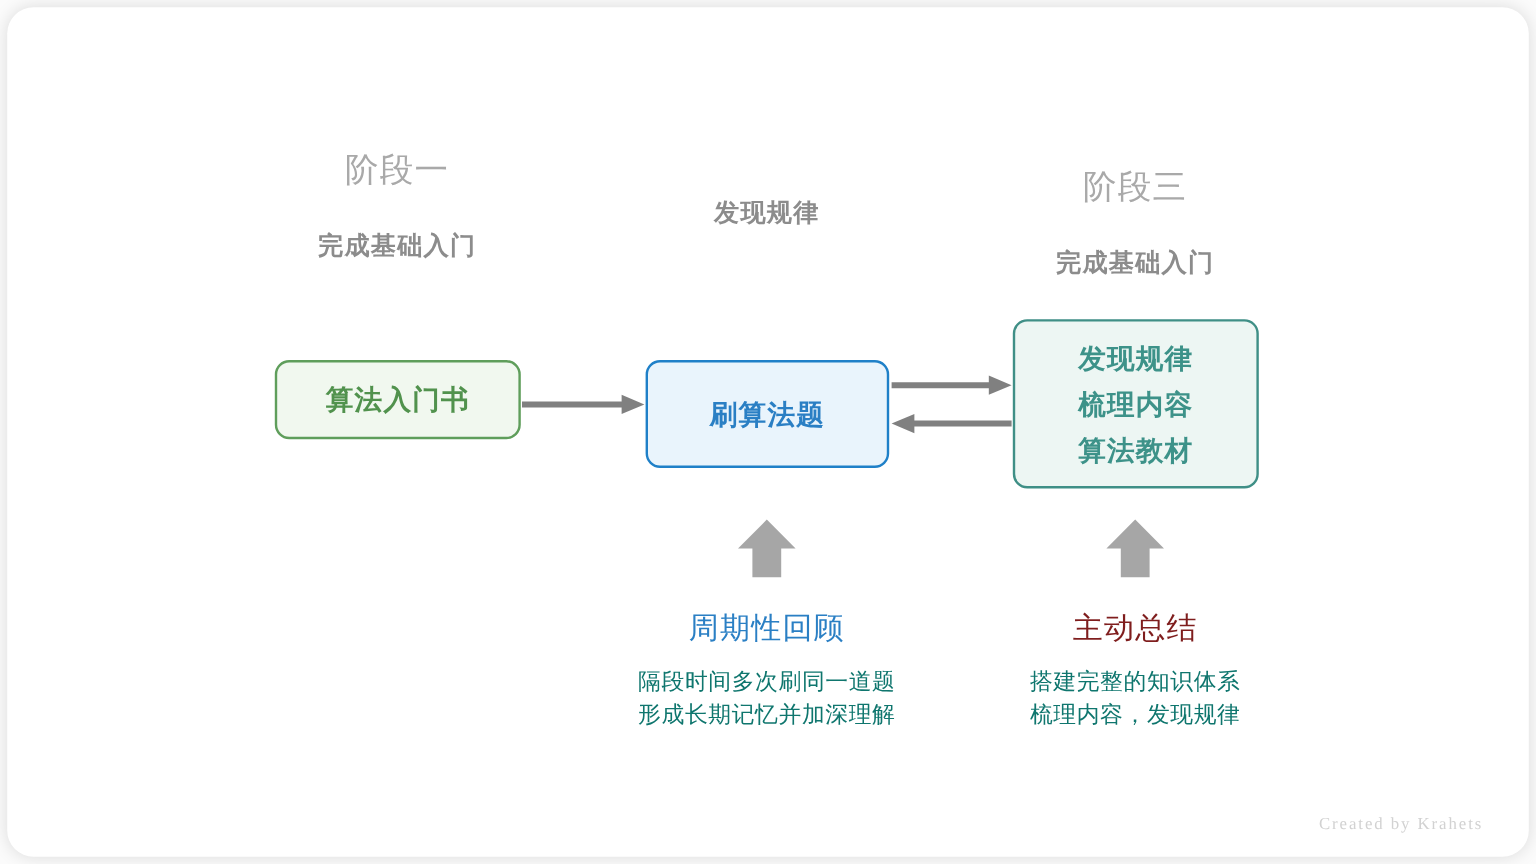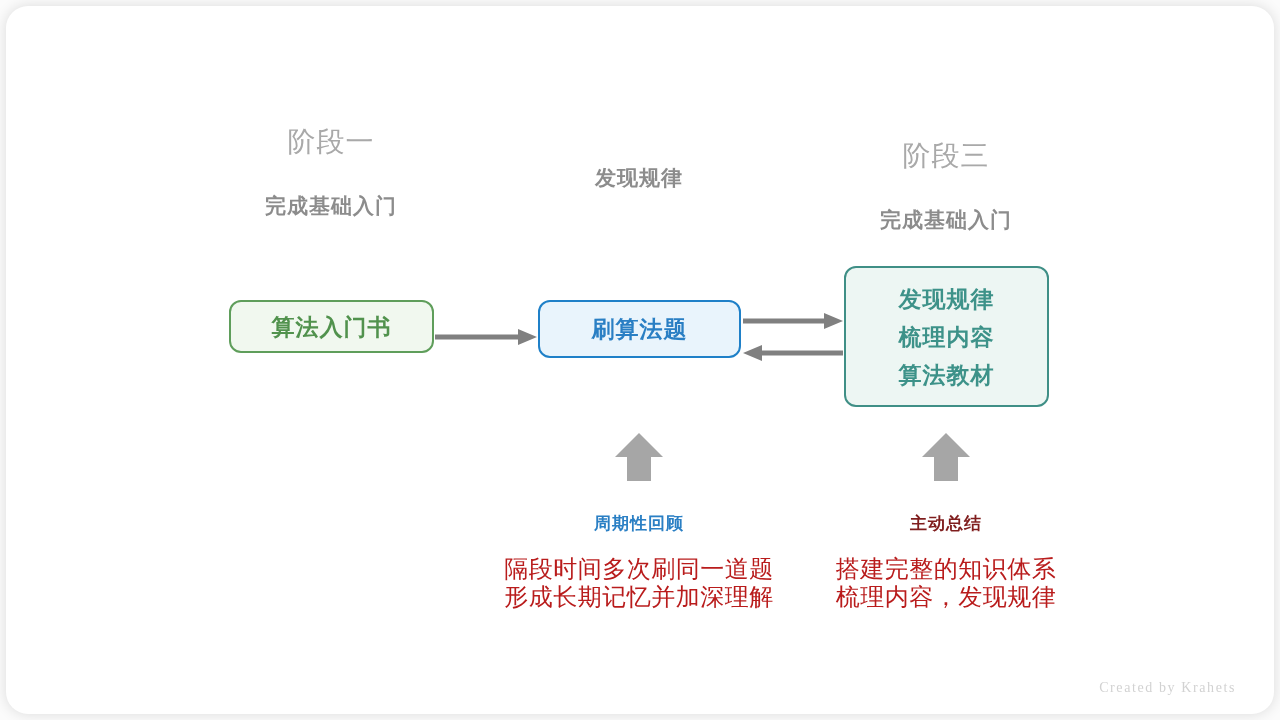--- a/index.html
+++ b/index.html
@@ -89,31 +89,31 @@
     width: 1280px; height: 720px;
     pointer-events: none;
   }
 
   .note {
     position: absolute;
     text-align: center;
     width: 300px;
   }
   .note .note-title {
-    font-size: 17px;
-    font-weight: bold;
+    font-size: 25px;
+    font-weight: normal;
     line-height: 30px;
     letter-spacing: 1px;
   }
   .note .note-title.blue { color: #2a7fc4; }
   .note .note-title.teal { color: #7f1d1d; }
   .note .note-body {
     margin-top: 16px;
-    font-size: 24px;
-    color: #b91c1c;
+    font-size: 19px;
+    color: #0f766e;
     line-height: 28px;
     font-weight: 400;
     letter-spacing: 0.5px;
   }
 
   .credit {
     position: absolute;
     right: 44px;
     bottom: 24px;
     font-family: Liberation Serif, serif;
@@ -133,25 +133,25 @@
     <div class="stage-title">完成基础入门</div>
   </div>
   <div class="stage-head" style="left:509px; top:128px;">
     <div class="stage-title">发现规律</div>
   </div>
   <div class="stage-head" style="left:816px; top:142px;">
     <div class="stage-label">阶段三</div>
     <div class="stage-title">完成基础入门</div>
   </div>
 
-  <div class="node node-green" style="left:229px; top:300px; width:205px; height:53px;">
+  <div class="node node-green" style="left:229px; top:300px; width:205px; height:66px;">
     <div class="line">算法入门书</div>
   </div>
 
-  <div class="node node-blue" style="left:538px; top:300px; width:203px; height:58px;">
+  <div class="node node-blue" style="left:538px; top:300px; width:203px; height:90px;">
     <div class="line">刷算法题</div>
   </div>
 
   <div class="node node-teal" style="left:844px; top:266px; width:205px; height:141px;">
     <div class="line">发现规律</div>
     <div class="line">梳理内容</div>
     <div class="line">算法教材</div>
   </div>
 
   <svg class="arrow-layer" viewBox="0 0 1280 720">

